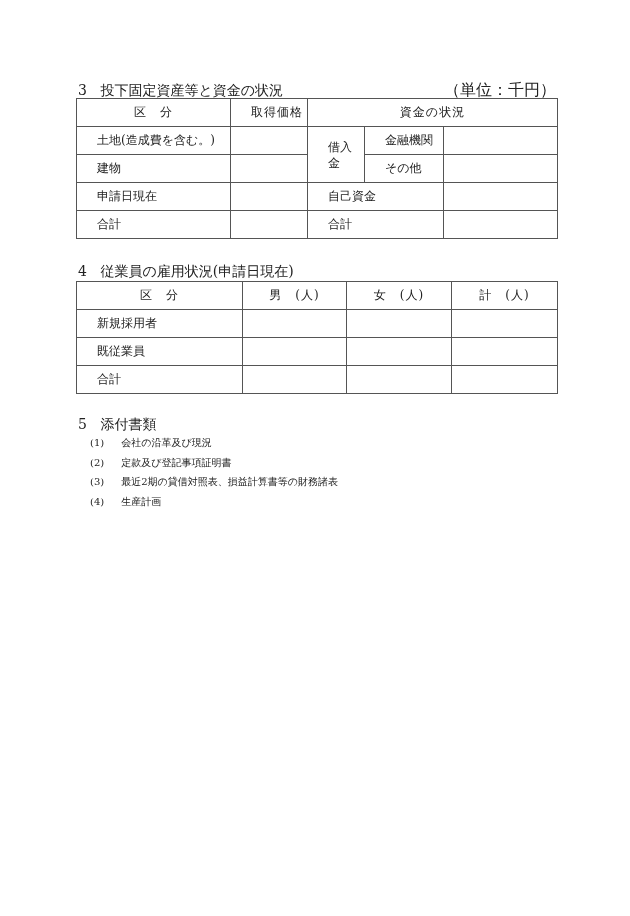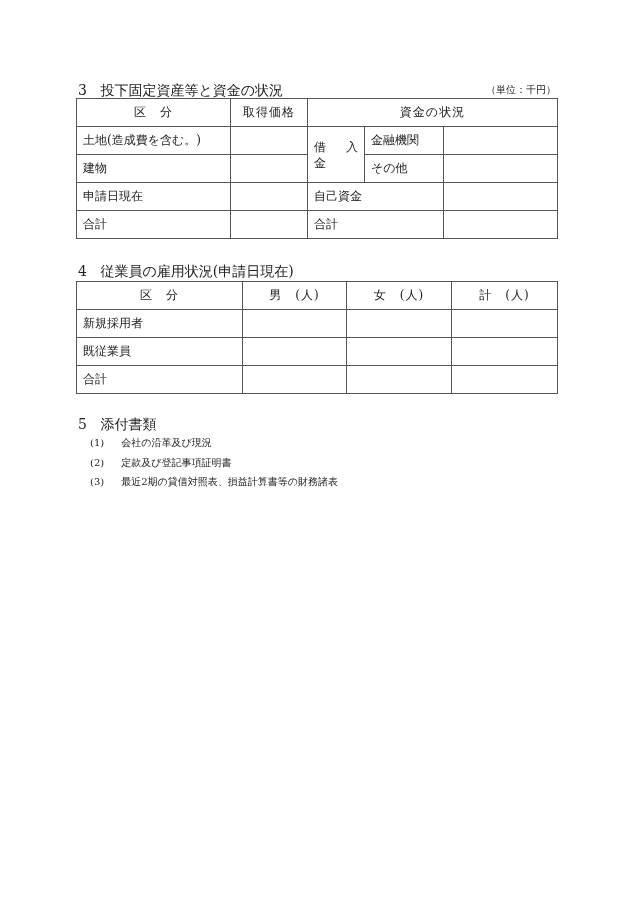--- a/index.html
+++ b/index.html
@@ -6,27 +6,27 @@
     body {
       width: 630px; height: 916px; background: #ffffff; position: relative;
       font-family: "DejaVu Serif", "Liberation Serif", serif;
       color: #222; font-size: 12px; overflow: hidden;
     }
     .heading {
       position: absolute; left: 78px; height: 16px; line-height: 16px;
       font-size: 14px; white-space: nowrap;
     }
     .heading .num { display: inline-block; width: 18px; }
-    .unit { position: absolute; right: 74px; top: 82px; line-height: 16px; font-size: 10px; }
+    .unit { position: absolute; right: 74px; top: 82px; line-height: 16px; font-size: 16px; }
     table.grid {
       position: absolute; border-collapse: collapse; table-layout: fixed;
       border: 1.5px solid #555;
     }
     table.grid td {
-      border: 1px solid #555; padding: 0 6px; height: 27px;
+      border: 1px solid #555; padding: 0 20px; height: 27px;
       font-size: 12px; vertical-align: middle; white-space: nowrap;
     }
     td.center { text-align: center; letter-spacing: 1px; }
     td.borrow { vertical-align: middle; padding: 0 6px; line-height: 16px; }
     .borrow-top { display: flex; justify-content: space-between; }
     .list { position: absolute; left: 90px; top: 433px; }
     .list-item { height: 19.5px; line-height: 19.5px; font-size: 10px; white-space: nowrap; }
     .list-item .idx { display: inline-block; width: 28px; }
   </style>
 </head>
@@ -137,13 +137,17 @@
     <span>会社の沿革及び現況</span>
   </div>
   <div class="list-item">
     <span class="idx">(2)</span>
     <span>定款及び登記事項証明書</span>
   </div>
   <div class="list-item">
     <span class="idx">(3)</span>
     <span>最近2期の貸借対照表、損益計算書等の財務諸表</span>
   </div>
+  <div class="list-item">
+    <span class="idx">(4)</span>
+    <span>生産計画</span>
+  </div>
 </div>
 
 </body></html>

